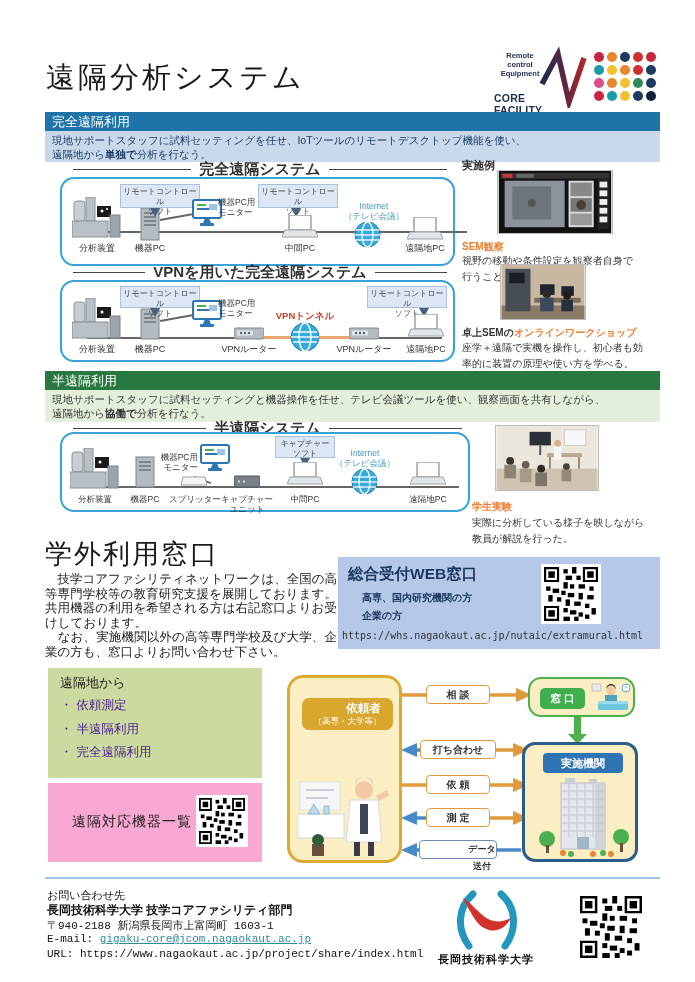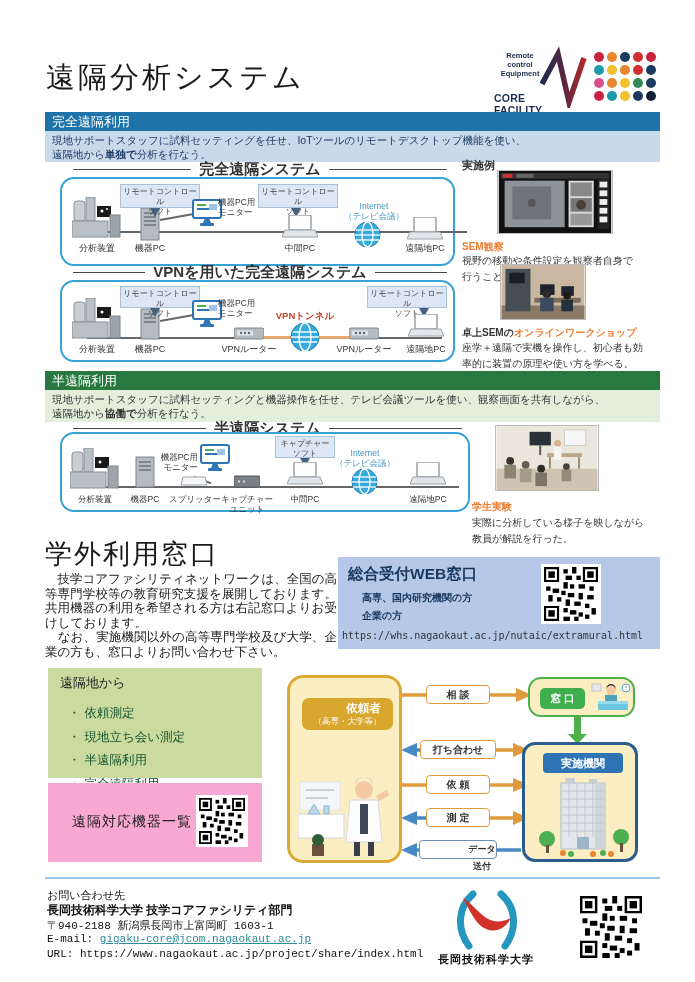--- a/index.html
+++ b/index.html
@@ -46,21 +46,21 @@
   .gw-para p{margin:0;}
   .web-box{left:338px;top:557px;width:322px;height:92px;background:#b6c8e8;}
   .web-title{left:10px;top:7px;font-size:15.5px;font-weight:bold;color:#17375e;}
   .web-item{left:24px;font-size:10px;font-weight:bold;color:#17375e;}
   .web-url{left:4px;top:73px;font-size:10px;color:#333;font-family:"DejaVu Sans Mono",monospace;}
   .qr-wrap{background:#fff;padding:3px;box-sizing:border-box;}
   .qr-wrap svg{width:100%;height:100%;display:block;}
   
   .usage-box{left:48px;top:668px;width:214px;height:110px;background:#cbdb9f;}
   .usage-title{left:12px;top:6px;font-size:13px;color:#222;}
-  .usage-list{left:12px;top:26px;margin:8px;padding:0;list-style:none;font-size:12.5px;color:#14532d;}
+  .usage-list{left:12px;top:26px;margin:0;padding:0;list-style:none;font-size:12.5px;color:#4c1d95;}
   .usage-list li{line-height:23.5px;}
   .usage-list li::before{content:"・";margin-right:4px;}
   .equip-box{left:48px;top:783px;width:214px;height:79px;background:#f9a8d4;}
   .equip-lab{left:24px;top:30px;font-size:14px;color:#222;letter-spacing:1px;}
   
   .flow{left:285px;top:665px;width:375px;height:200px;}
   .flow svg.arrows{position:absolute;left:0;top:0;}
   .fbox{position:absolute;background:#faeec2;box-sizing:border-box;}
   .req-box{left:2px;top:10px;width:115px;height:188px;border:3px solid #dcaa33;border-radius:16px;}
   .req-pill{left:12px;top:20px;width:91px;height:32px;background:#d9a62e;border-radius:7px;color:#fff;text-align:center;}
@@ -474,21 +474,20 @@
           <use href="#qrsym"></use>
         </svg>
     </div>
     <div class="abs web-url">https://whs.nagaokaut.ac.jp/nutaic/extramural.html</div>
   </div>
 
   <div class="abs usage-box">
     <div class="abs usage-title">遠隔地から</div>
     <ul class="abs usage-list">
       <li>依頼測定</li>
-      <li>現地立ち会い測定</li>
       <li>半遠隔利用</li>
       <li>完全遠隔利用</li>
     </ul>
   </div>
   <div class="abs equip-box">
     <div class="abs equip-lab">遠隔対応機器一覧</div>
     <div class="abs qr-wrap" style="left:148px;top:12px;width:52px;height:52px;">
       <svg viewBox="0 0 25 25">
           <use href="#qrsym"></use>
         </svg>

